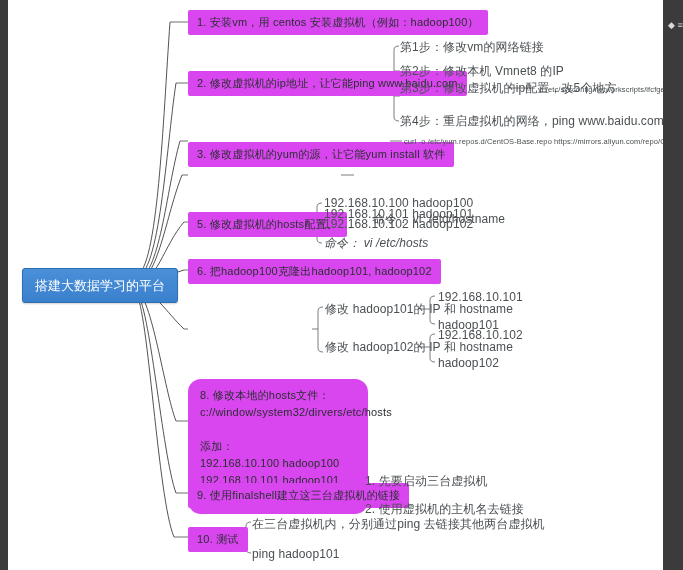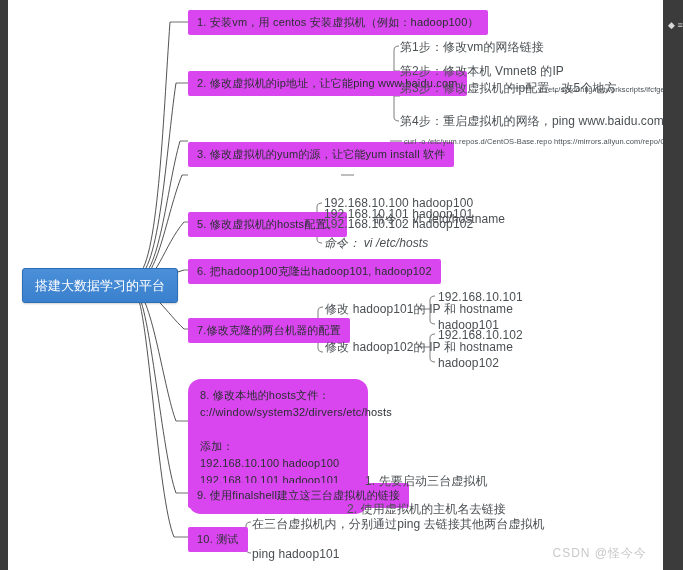--- a/index.html
+++ b/index.html
@@ -188,39 +188,37 @@
     <div class="leaf" style="left:365px;top:170px;margin-top:44px;">命令： vi  /etc/hostname</div>
 
     <div class="node" style="left:180px;top:212px;">5. 修改虚拟机的hosts配置。</div>
     <div class="leaf multi" style="left:316px;top:198px;">192.168.10.100 hadoop100
 192.168.10.101 hadoop101
 192.168.10.102 hadoop102</div>
     <div class="leaf" style="left:316px;top:238px;font-style:italic;">命令： vi /etc/hosts</div>
 
     <div class="node" style="left:180px;top:259px;">6. 把hadoop100克隆出hadoop101, hadoop102</div>
 
-    <div class="node" style="left:180px;top:318px;">7.修改克隆的两台机器的配置</div>
     <div class="leaf" style="left:317px;top:304px;">修改 hadoop101的 IP 和 hostname</div>
     <div class="leaf" style="left:430px;top:292px;">192.168.10.101</div>
     <div class="leaf" style="left:430px;top:320px;">hadoop101</div>
     <div class="leaf" style="left:317px;top:342px;">修改 hadoop102的 IP 和 hostname</div>
     <div class="leaf" style="left:430px;top:330px;">192.168.10.102</div>
     <div class="leaf" style="left:430px;top:358px;">hadoop102</div>
 
     <div class="node multi" style="left:180px;top:379px;width:180px;">8. 修改本地的hosts文件：
 c://window/system32/dirvers/etc/hosts
 
 添加：
 192.168.10.100 hadoop100
 192.168.10.101 hadoop101
 192.168.10.102 hadoop102</div>
 
     <div class="node" style="left:180px;top:483px;">9. 使用finalshell建立这三台虚拟机的链接</div>
     <div class="leaf" style="left:357px;top:476px;">1. 先要启动三台虚拟机</div>
-    <div class="leaf" style="left:339px;top:504px;text-align:right;">2. 使用虚拟机的主机名去链接</div>
+    <div class="leaf" style="left:357px;top:504px;text-align:right;">2. 使用虚拟机的主机名去链接</div>
 
     <div class="node" style="left:180px;top:527px;">10. 测试</div>
     <div class="leaf" style="left:244px;top:519px;">在三台虚拟机内，分别通过ping 去链接其他两台虚拟机</div>
     <div class="leaf" style="left:244px;top:549px;">ping hadoop101</div>
 
-    <div class="watermark">CSDN @怪今今</div>
   </div>
 </div>
 
 </body></html>

